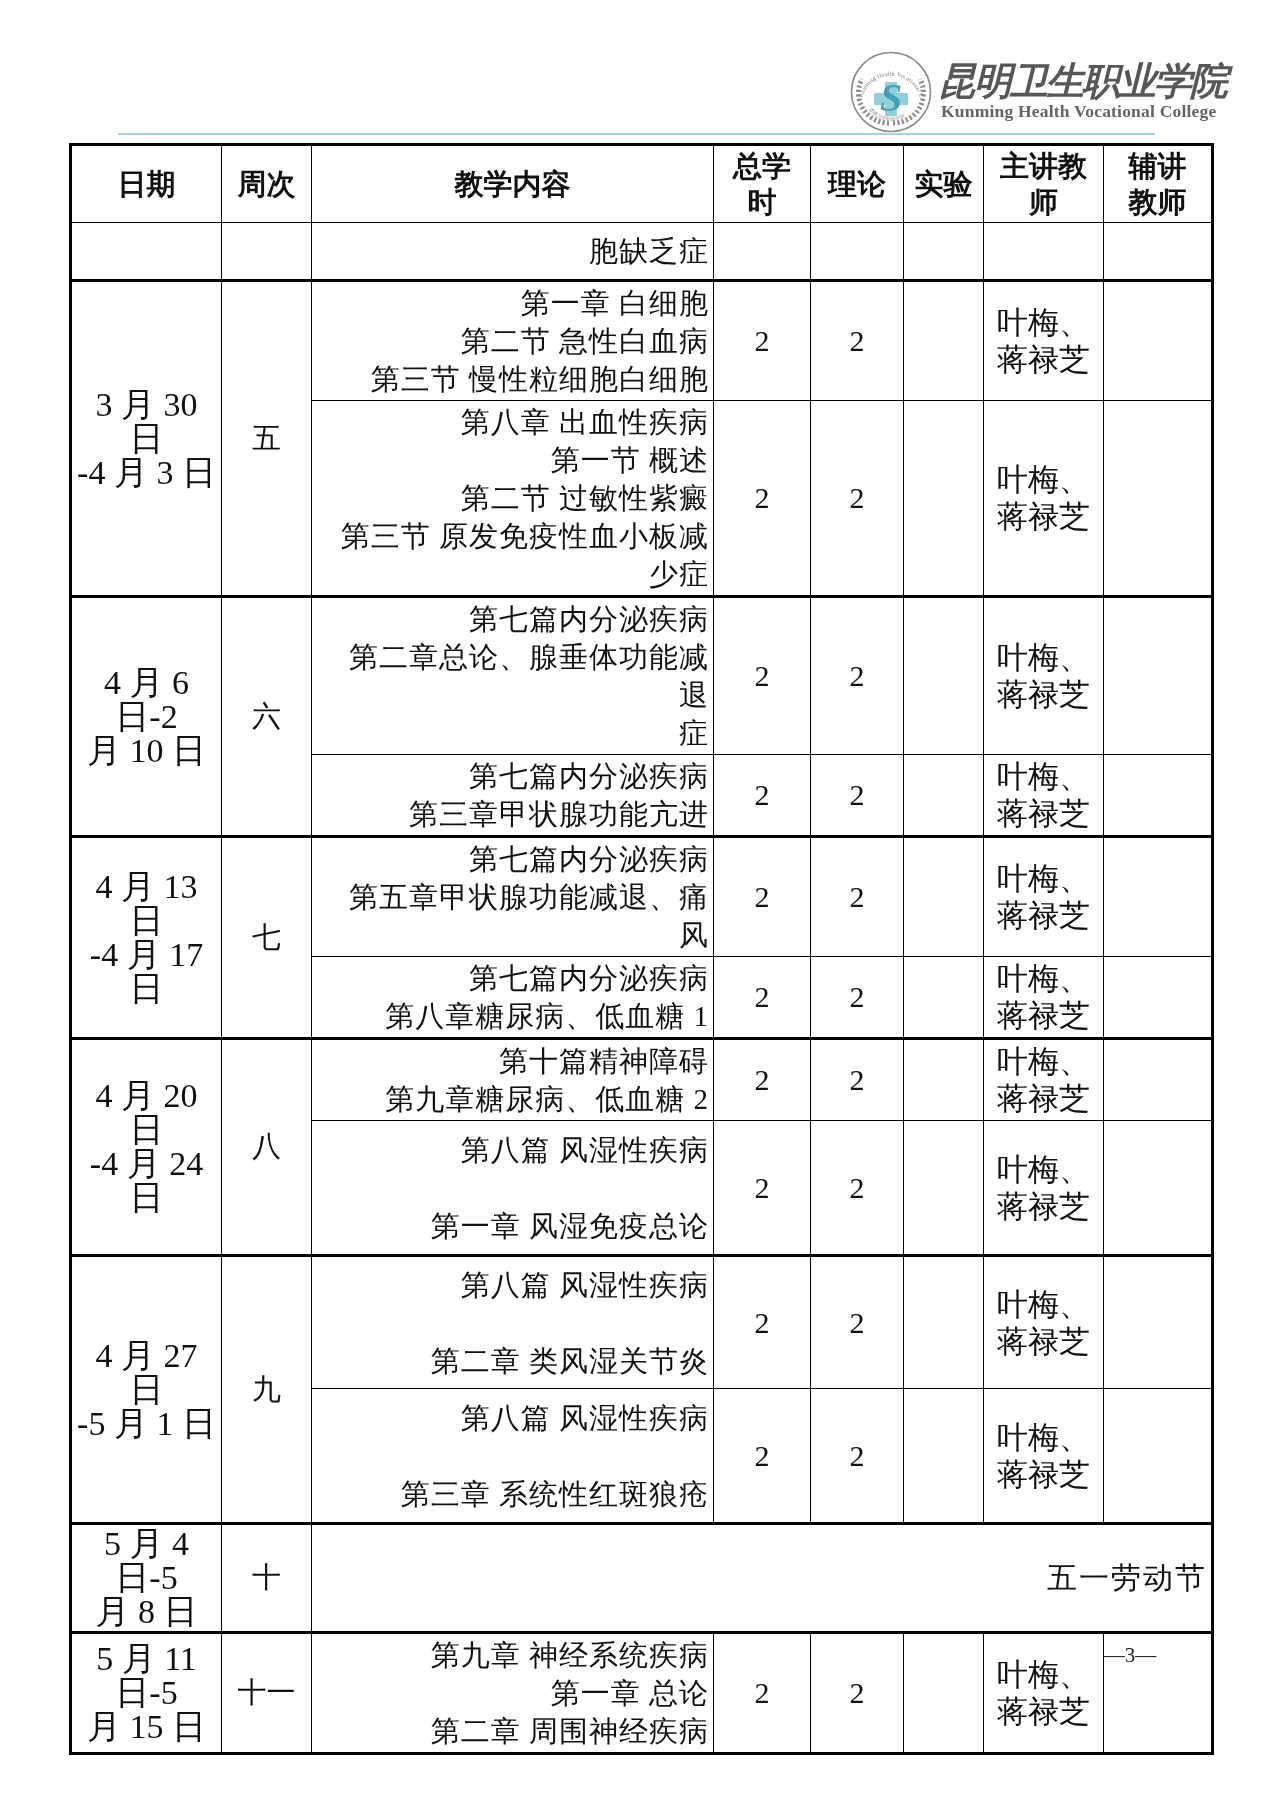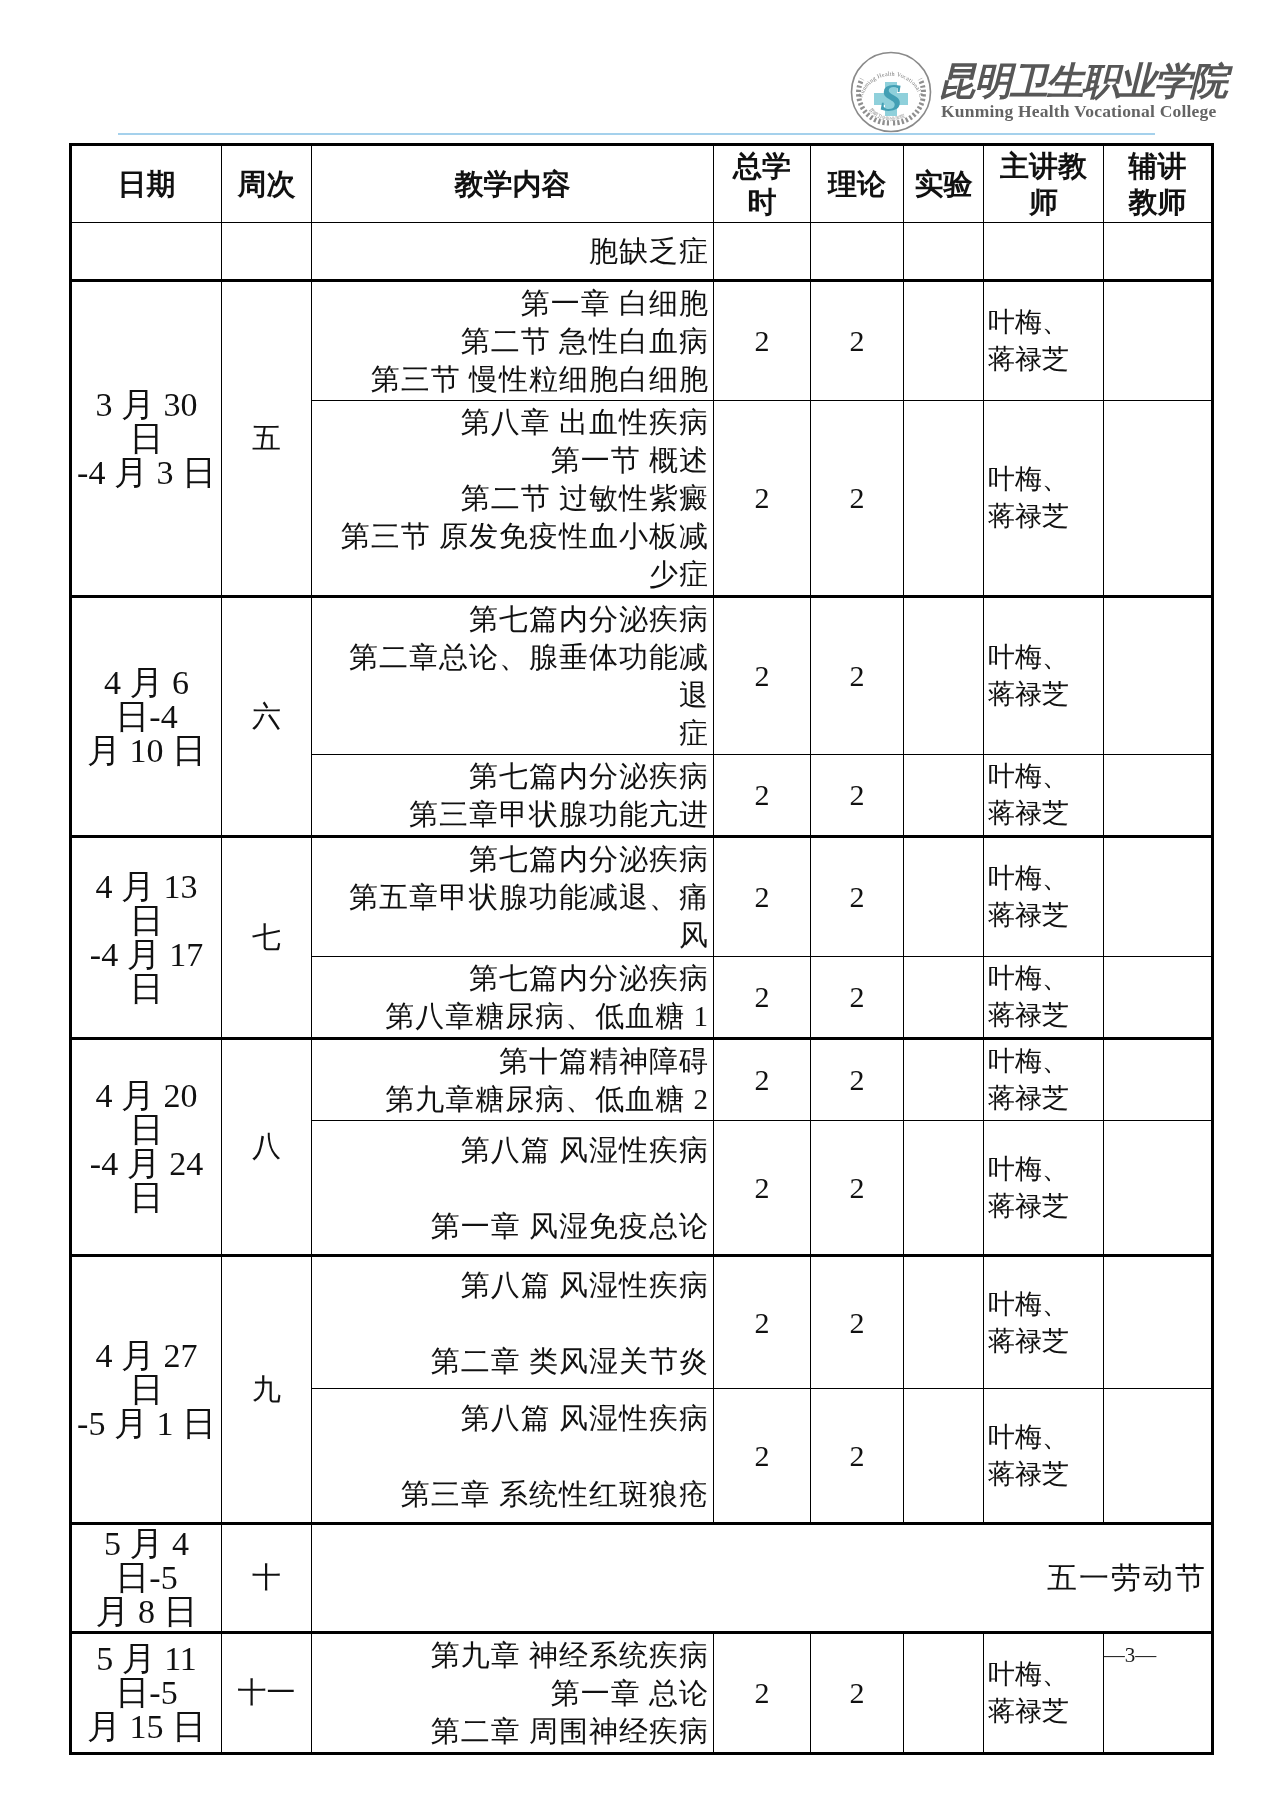--- a/index.html
+++ b/index.html
@@ -35,21 +35,21 @@
     padding:2px 4px; overflow:hidden;
   }
   .sched tr.grp > th, .sched tr.grp > td { border-top:3px solid #000; }
   .sched th {
     font-size:29px; font-weight:bold; text-align:center; line-height:36px;
   }
   td.date { font-size:34px; line-height:34px; text-align:center; }
   td.week { font-size:29px; text-align:center; }
   td.content { font-size:29px; line-height:38px; text-align:right; padding-left:18px; letter-spacing:1px; }
   td.num { font-size:30px; text-align:center; }
-  td.teacher { font-size:27px; line-height:37px; }
+  td.teacher { font-size:31px; line-height:37px; text-align:center; }
   td.empty { }
   td.holiday { font-size:30px; text-align:right; letter-spacing:2px; }
   
   .pageno {
     position:absolute; left:1085px; top:1643px; width:90px;
     font-size:21px; text-align:center; color:#1a1a1a; white-space:nowrap;
   }
 </style>
 </head>
 <body>
@@ -136,21 +136,21 @@
 少症</td>
       <td class="num">2</td>
       <td class="num">2</td>
       <td class="empty"></td>
       <td class="teacher">叶梅、
 蒋禄芝</td>
       <td class="empty"></td>
     </tr>
 
     <tr class="grp" style="height:118px">
-      <td class="date" rowspan="2">4 月 6 日-4
+      <td class="date" rowspan="2">4 月 6 日-2
 月 10 日</td>
       <td class="week" rowspan="2">六</td>
       <td class="content">第七篇内分泌疾病
 第二章总论、腺垂体功能减退
 症</td>
       <td class="num">2</td>
       <td class="num">2</td>
       <td class="empty"></td>
       <td class="teacher">叶梅、
 蒋禄芝</td>

